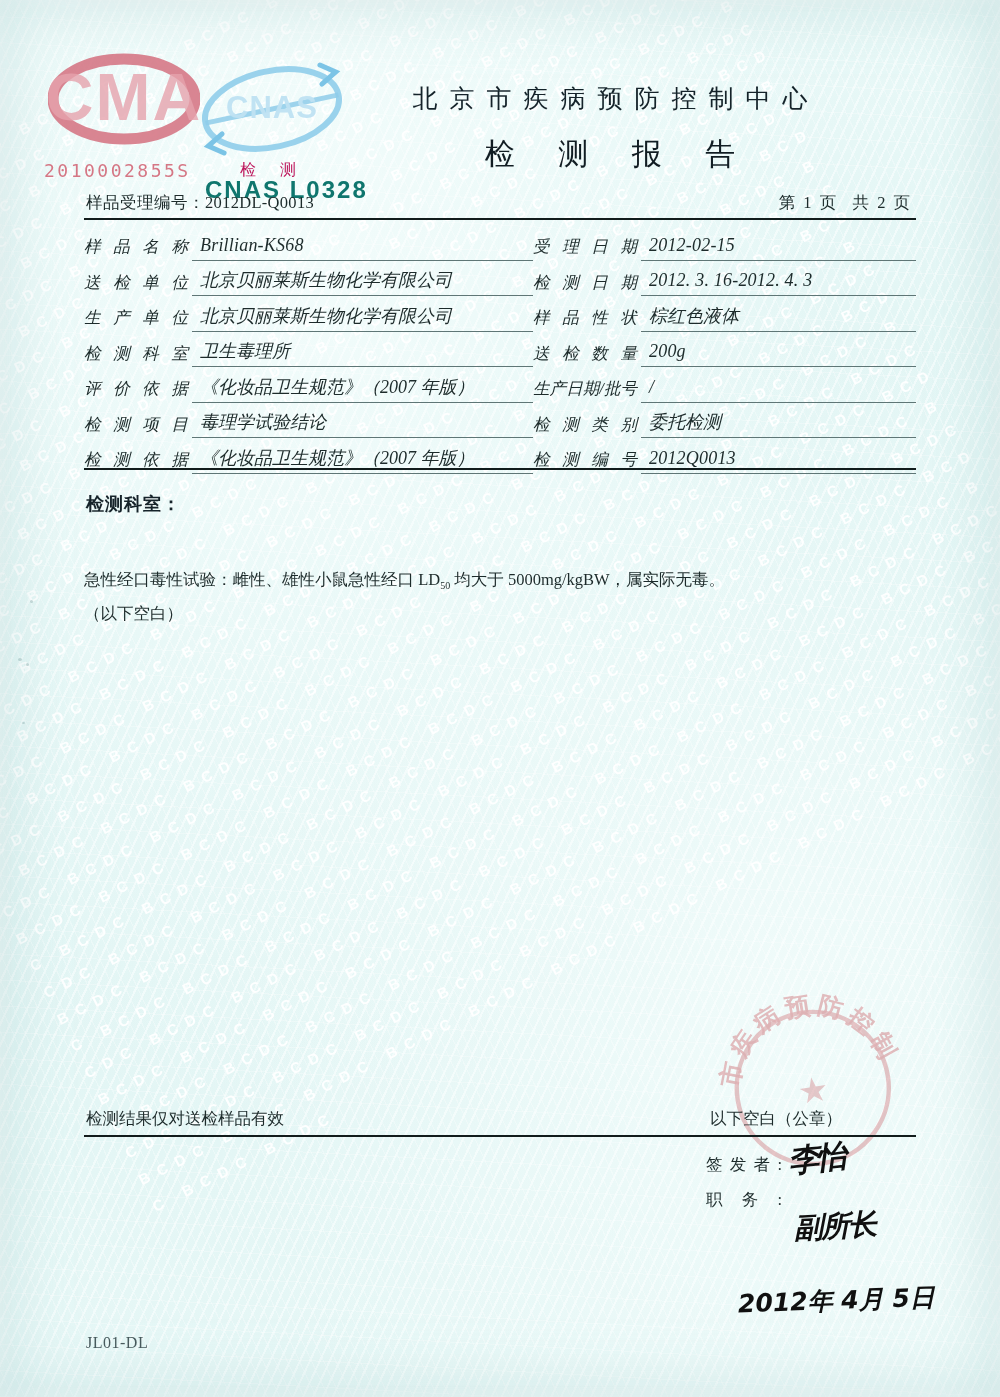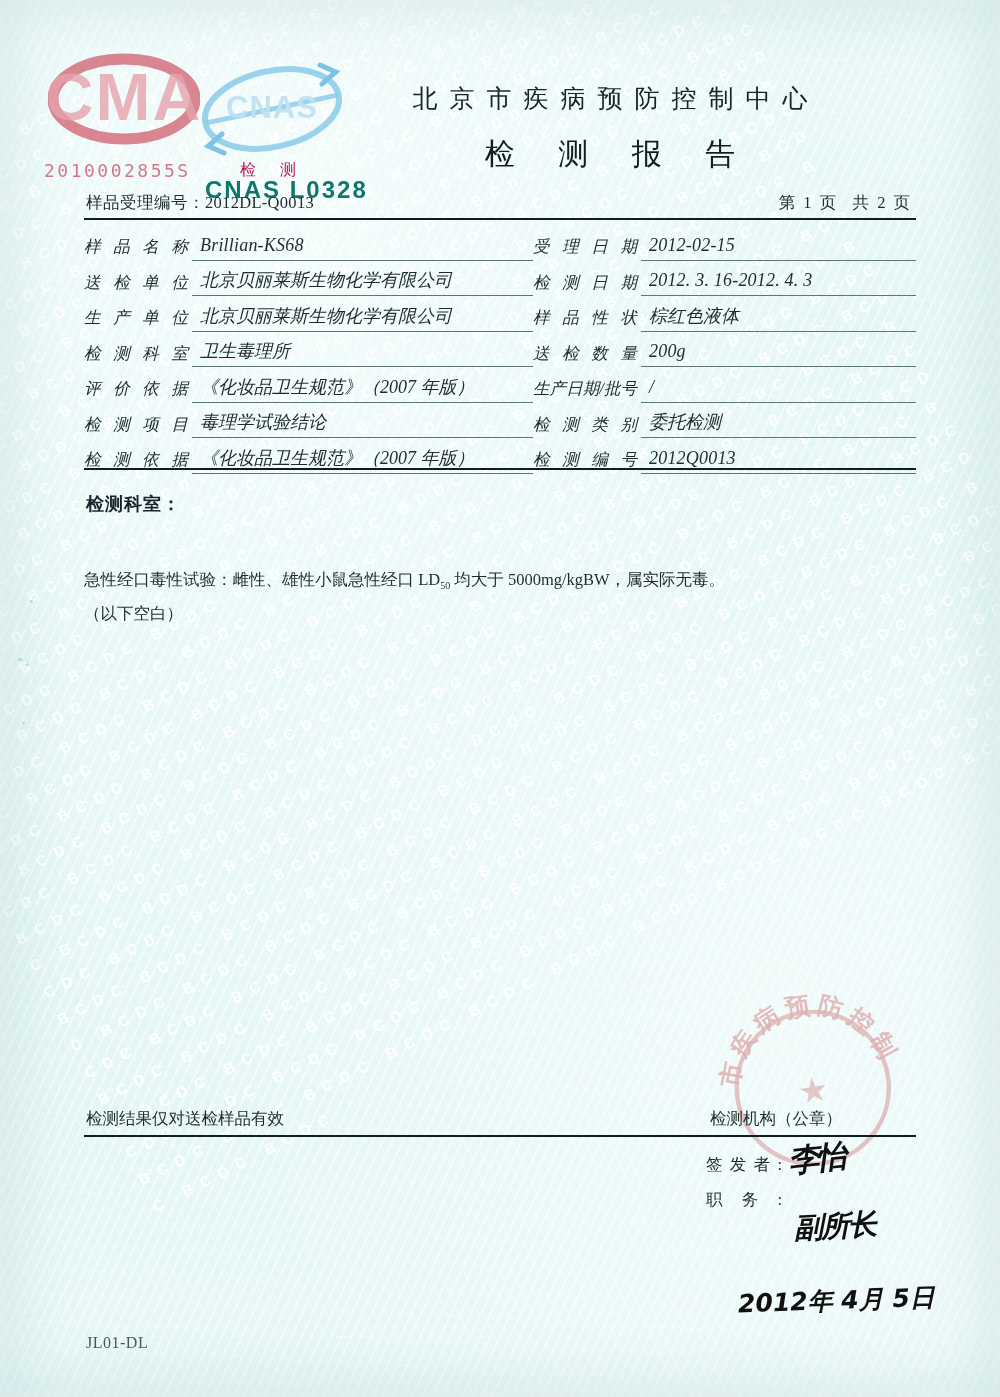--- a/index.html
+++ b/index.html
@@ -409,21 +409,21 @@
         </defs>
         <circle cx="98" cy="98" r="76" fill="none" stroke="#c2424a" stroke-width="4.5" opacity=".75"></circle>
         <text font-family="Liberation Serif, serif" font-size="25" font-weight="700" fill="#c2424a" opacity=".85" letter-spacing="5">
           <textPath href="#sealArc" startOffset="50%" text-anchor="middle">北京市疾病预防控制中心</textPath>
         </text>
         <text x="98" y="112" text-anchor="middle" font-size="34" fill="#c2424a" opacity=".7">★</text>
       </svg>
     </div>
 
     <div class="footer-left">检测结果仅对送检样品有效</div>
-    <div class="footer-right">检测机构（公章）</div>
+    <div class="footer-right">以下空白（公章）</div>
 
     <div class="rule-thick rule-foot"></div>
 
     <div class="sign-block">
       <div class="sign-row">
         <span class="lbl">签发者:</span>
         <span class="handwriting hw-sign">李怡</span>
       </div>
       <div class="sign-row">
         <span class="lbl">职务:</span>

